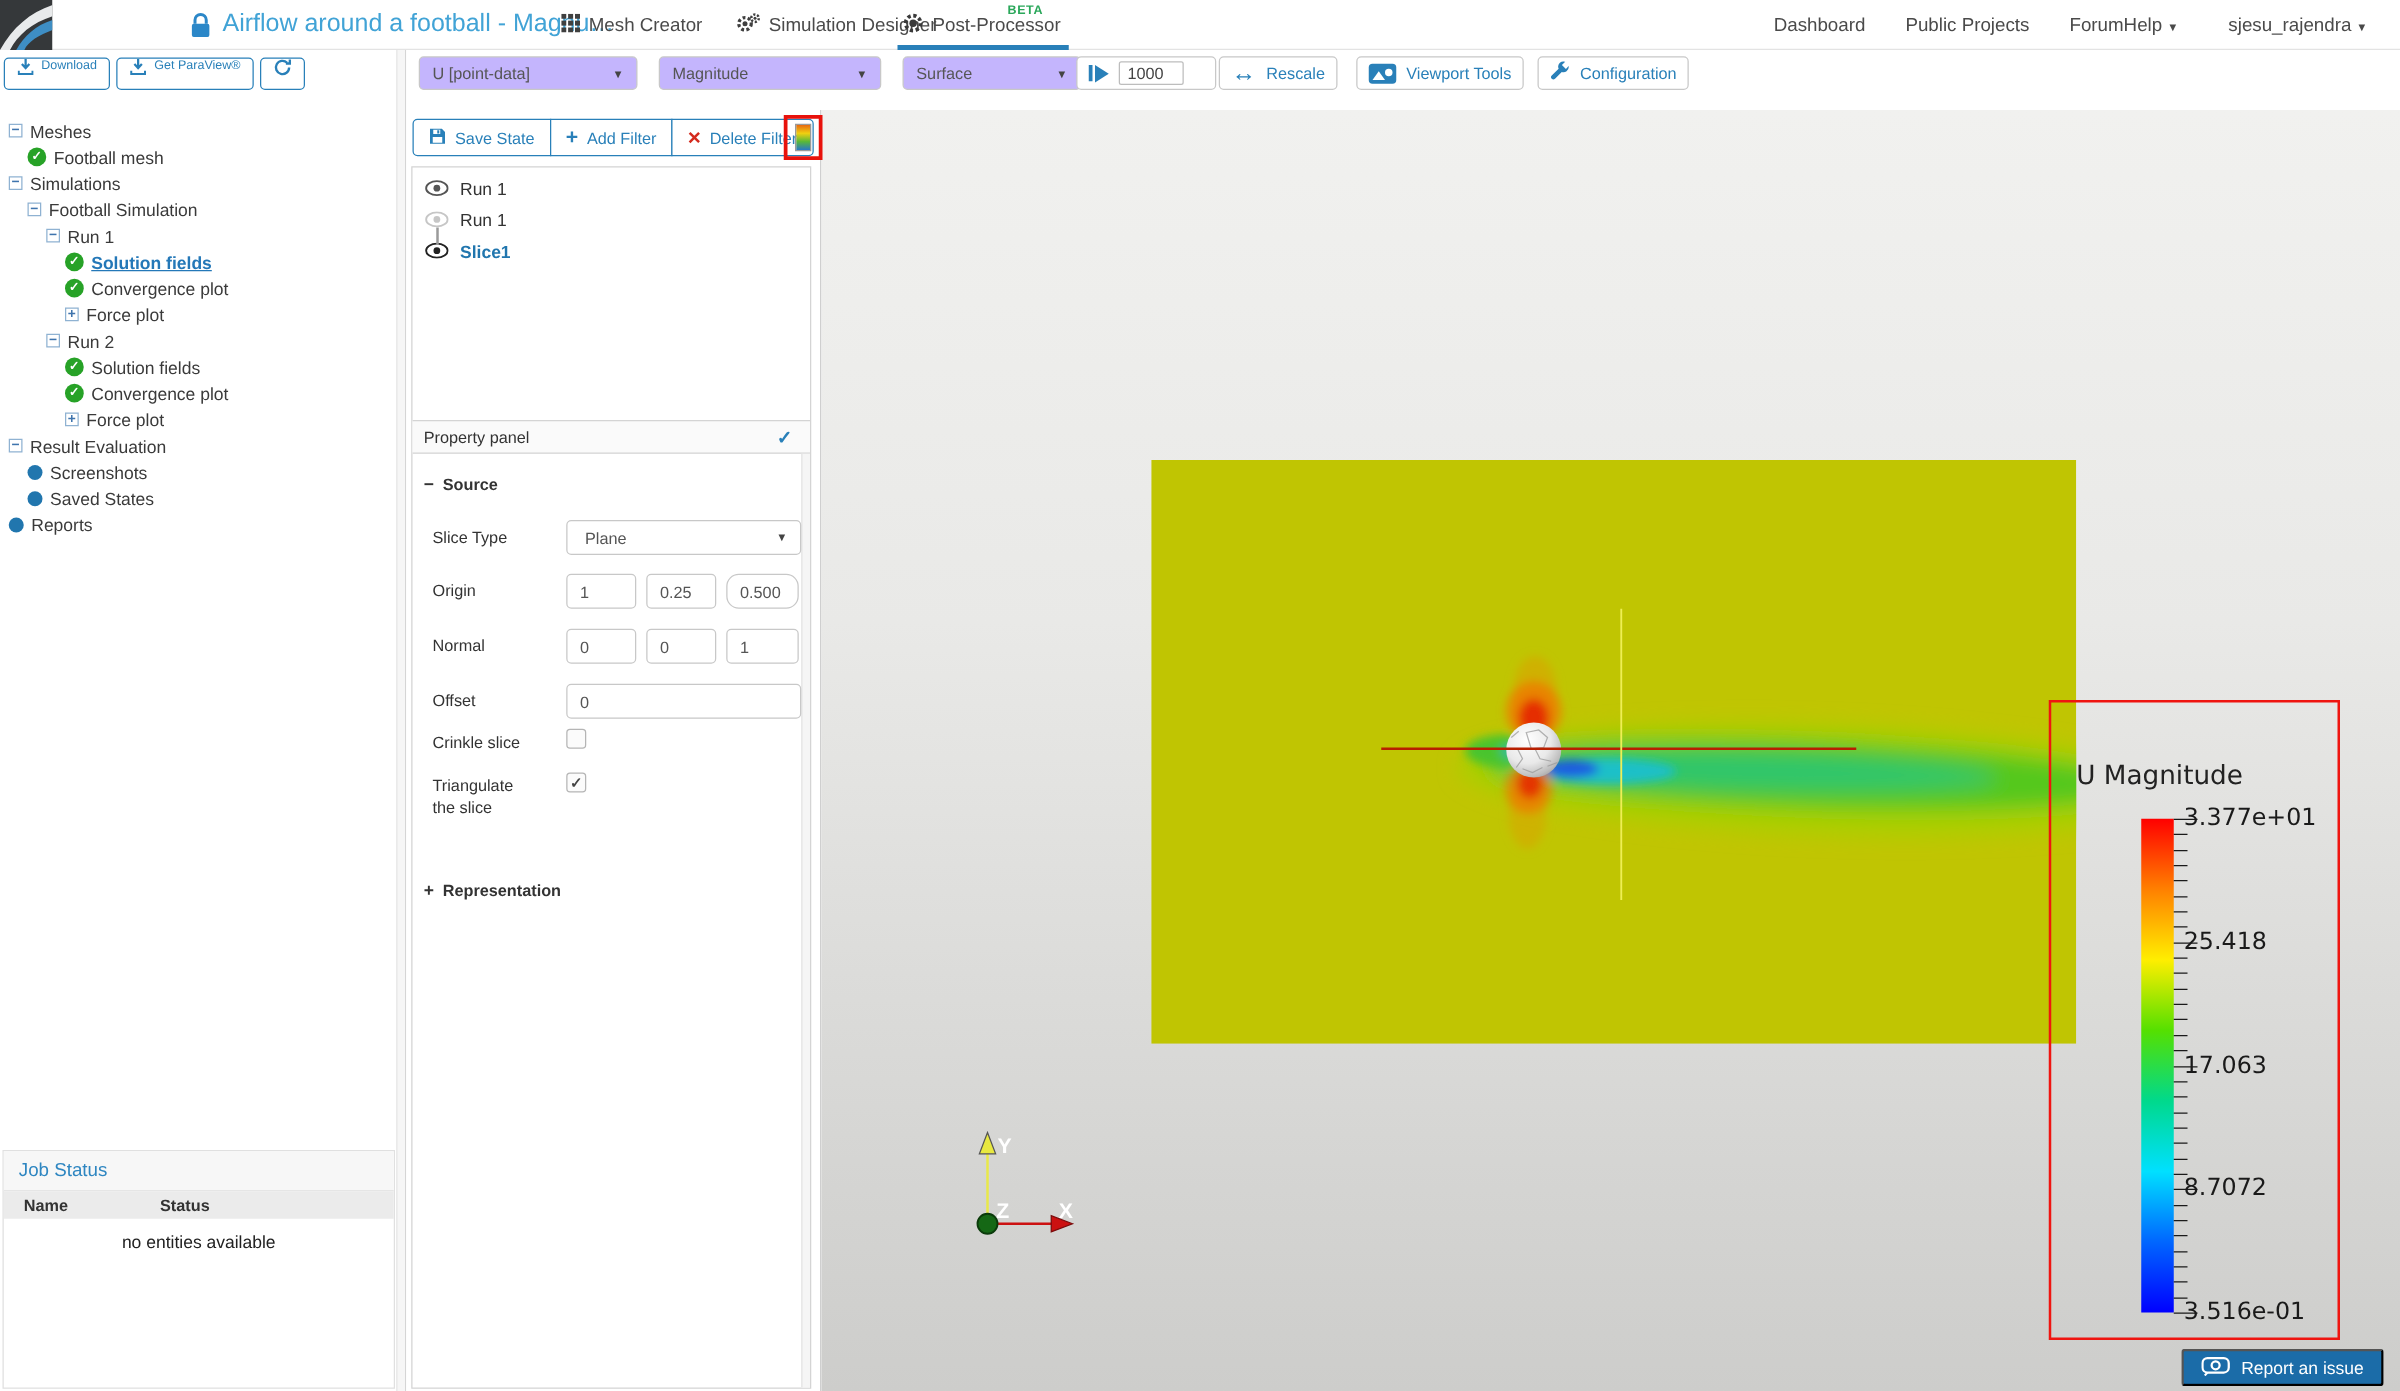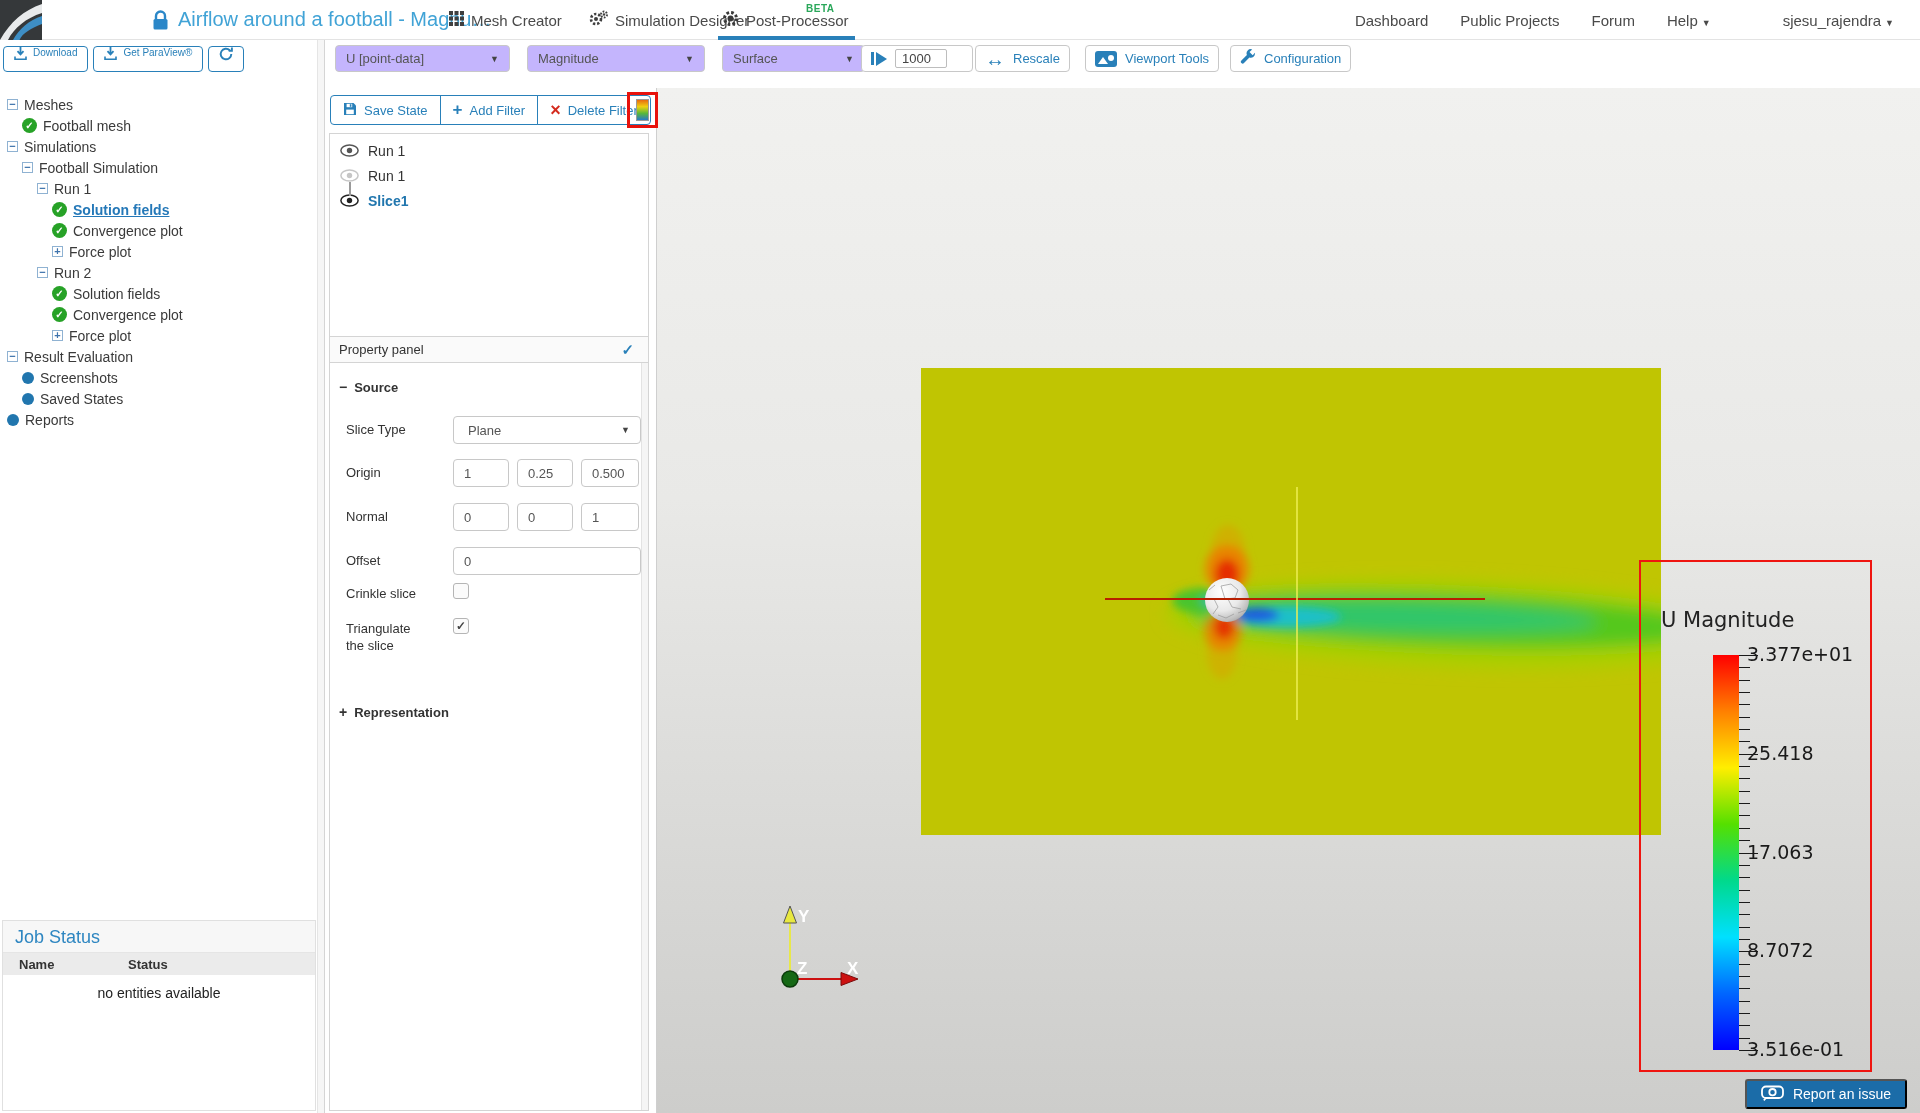--- a/index.html
+++ b/index.html
@@ -8,42 +8,42 @@
 
   
   .header { position:absolute; left:0; top:0; width:1920px; height:40px; background:#fff; border-bottom:1px solid #e3e3e3; z-index:30; }
   .logo { position:absolute; left:0; top:0; }
   .lock { position:absolute; left:152px; top:10px; }
   .page-title { position:absolute; left:178px; top:8px; font-size:20px; color:#41a3d6; font-weight:500; white-space:nowrap; }
   .tab { position:absolute; top:0; height:40px; display:flex; align-items:center; gap:7px; font-size:15px; color:#4a4a4a; cursor:pointer; }
   .tab.mc { left:449px; } .tab.sd { left:589px; } .tab.pp { left:722px; }
   .tab.active::after { content:''; position:absolute; left:-4px; right:-6px; bottom:0; height:4px; background:#2980b9; }
   .beta { position:absolute; left:84px; top:3px; font-size:10px; color:#2aa75a; font-weight:700; letter-spacing:.5px; }
-  .header-right { position:absolute; right:26px; top:0; height:40px; display:flex; align-items:center; gap:32px; font-size:15px; color:#4a4a4a; }
+  .header-right { position:absolute; right:26px; top:0; height:40px; display:flex; align-items:center; font-size:15px; color:#4a4a4a; }
   .nav-links { display:flex; align-items:center; gap:32px; }
   .nav-link, .help-menu, .user-menu { cursor:pointer; white-space:nowrap; }
   .caret { font-size:9px; color:#4a4a4a; margin-left:4px; }
   .user-menu { margin-left:40px; }
 
   
   .sidebar { position:absolute; left:0; top:40px; width:325px; height:1073px; background:#fff; border-right:1px solid #d5d5d5; z-index:20; }
   .sb-scroll { position:absolute; right:0; top:0; bottom:0; width:7px; background:#f6f6f6; border-left:1px solid #e5e5e5; }
   .sb-buttons { position:absolute; left:3px; top:6px; display:flex; gap:5px; }
   .btn-blue { display:flex; align-items:flex-start; gap:6px; height:26px; padding:0 10px; border:1px solid #2980b9; border-radius:4px; background:#fff; color:#2980b9; font-size:10px; cursor:pointer; white-space:nowrap; }
   .tree { position:absolute; left:0; top:54px; right:9px; }
   .tree-row { display:flex; align-items:center; height:21px; cursor:pointer; }
   .ticon { flex:0 0 auto; margin-right:6px; display:inline-block; }
   .ticon.collapse,.ticon.expand { width:11px; height:11px; border:1px solid #8fb2d2; background:#fff; color:#3f74ad; font-size:11px; line-height:9px; text-align:center; font-weight:700; }
   .ticon.check { width:15px; height:15px; border-radius:50%; background:#27a227; color:#fff; font-size:10px; font-weight:700; line-height:15px; text-align:center; }
   .ticon.dot { width:12px; height:12px; border-radius:50%; background:#2176ae; }
   .tlabel { font-size:14px; color:#3a3a3a; white-space:nowrap; }
   .tree-row.selected .tlabel { color:#2478b8; font-weight:700; text-decoration:underline; }
 
   .job-panel { position:absolute; left:2px; right:8px; top:880px; bottom:2px; border:1px solid #e0e0e0; background:#fff; }
-  .job-title { height:32px; background:#f7f7f7; border-bottom:1px solid #e5e5e5; color:#2e86c1; font-size:18px; line-height:32px; padding-left:12px; }
+  .job-title { height:32px; background:#f7f7f7; border-bottom:1px solid #e5e5e5; color:#2e86c1; font-size:15px; line-height:32px; padding-left:12px; }
   .job-head { height:22px; background:#ebebeb; display:flex; font-size:13px; font-weight:700; color:#333; align-items:center; }
   .job-head .c1 { padding-left:16px; width:125px; }
   .job-empty { text-align:center; font-size:14px; color:#222; margin-top:10px; }
 
   
   .topbar { position:absolute; left:325px; top:40px; width:1595px; height:48px; background:#fff; z-index:25; }
   .select { position:absolute; top:5px; height:27px; border:1px solid #c8c8c8; border-radius:4px; background:#c4b5fd; display:flex; align-items:center; font-size:13px; color:#555; padding:0 10px; cursor:pointer; }
   .select .sel-caret { margin-left:auto; font-size:9px; color:#444; }
   .sel-field { left:10px; width:175px; } .sel-comp { left:202px; width:178px; } .sel-repr { left:397px; width:143px; }
   .tool-group { position:absolute; top:5px; height:27px; border:1px solid #c8c8c8; border-radius:4px; background:#fff; display:flex; align-items:center; gap:8px; padding:0 9px; font-size:13px; color:#2980b9; cursor:pointer; white-space:nowrap; }
@@ -389,21 +389,21 @@
 
       <div class="prow-label" style="top:287px">Slice Type</div>
       <div class="pp-select" style="top:282px">
         <span>Plane</span>
           <span class="sel-caret">▼</span>
       </div>
 
       <div class="prow-label" style="top:330px">Origin</div>
       <input class="tri-input" style="left: 123px; top: 325px;" value="1">
       <input class="tri-input" style="left: 187px; top: 325px;" value="0.25">
-      <input class="tri-input" style="left: 251px; top: 325px; width: 58px;" value="0.500">
+      <input class="tri-input" style="left: 251px; top: 325px; width: 58px; border-radius: 10px;" value="0.500">
 
       <div class="prow-label" style="top:374px">Normal</div>
       <input class="tri-input" style="left: 123px; top: 369px;" value="0">
       <input class="tri-input" style="left: 187px; top: 369px;" value="0">
       <input class="tri-input" style="left: 251px; top: 369px; width: 58px;" value="1">
 
       <div class="prow-label" style="top:418px">Offset</div>
       <input class="wide-input" style="top: 413px;" value="0">
 
       <div class="prow-label" style="top:451px">Crinkle slice</div>

